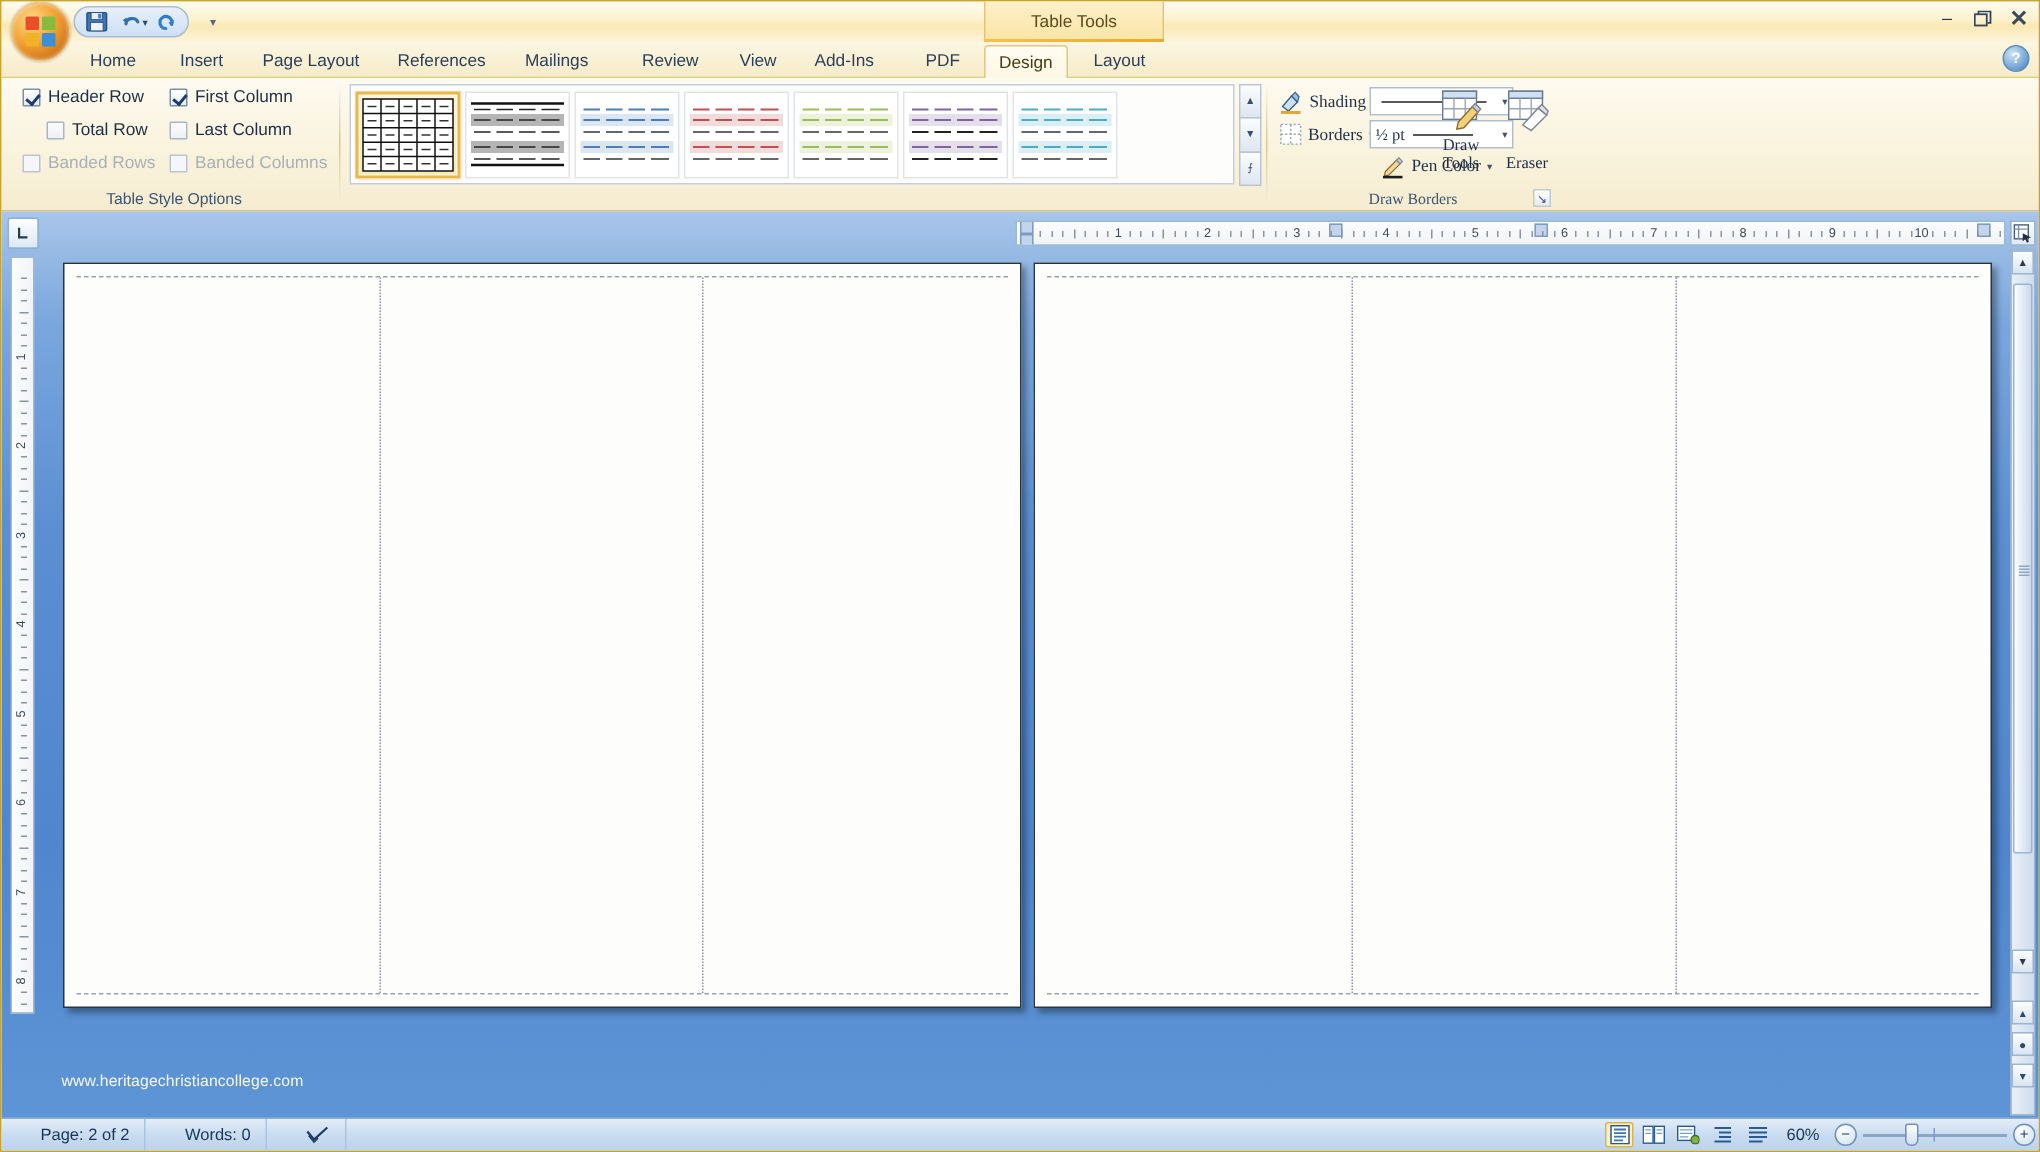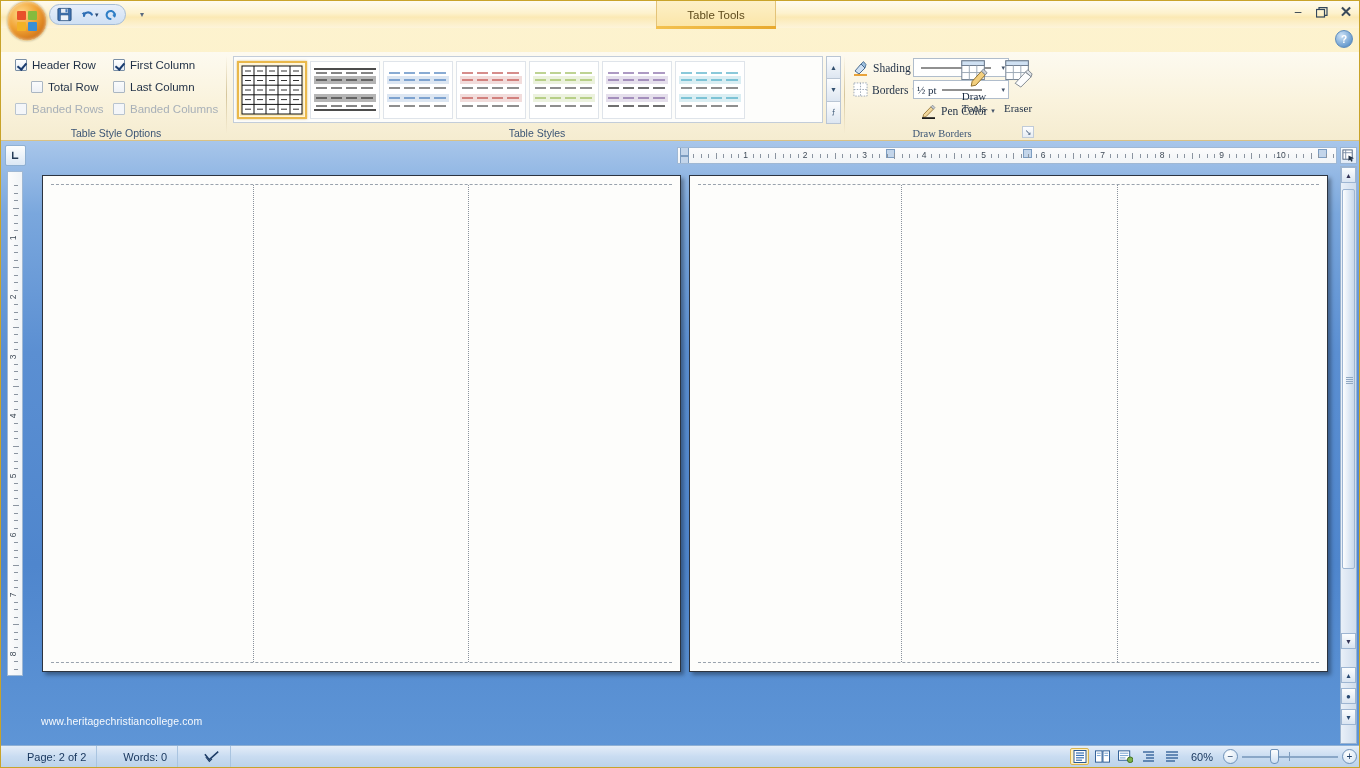--- a/index.html
+++ b/index.html
@@ -373,20 +373,33 @@
       <div class="win-btn">
         <svg width="12" height="11" viewBox="0 0 12 11">
           <rect x="0.5" y="2.5" width="8" height="7.5" fill="none" stroke="#33475c" stroke-width="1.2"></rect>
           <path d="M3 2.5 V0.6 H11 V8.3 H9" fill="none" stroke="#33475c" stroke-width="1.2"></path>
         </svg>
       </div>
       <div class="win-btn close">✕</div>
     </div>
   </div>
 
+  <div class="ribbon-tabs">
+    <div class="tab" style="left:50px">Home</div>
+    <div class="tab" style="left:110px">Insert</div>
+    <div class="tab" style="left:165px">Page Layout</div>
+    <div class="tab" style="left:255px">References</div>
+    <div class="tab" style="left:340px">Mailings</div>
+    <div class="tab" style="left:418px">Review</div>
+    <div class="tab" style="left:483px">View</div>
+    <div class="tab" style="left:533px">Add-Ins</div>
+    <div class="tab" style="left:607px">PDF</div>
+    <div class="tab active" style="left:655px">Design</div>
+    <div class="tab" style="left:719px">Layout</div>
+  </div>
   <div class="helpbtn">?</div>
 
   <div class="ribbon">
 
     <div class="group tso">
       <div class="cbrow" style="left:10px; top:7px;">
         <span class="cbox checked"></span>
         <span>Header Row</span>
       </div>
       <div class="cbrow" style="left:108px; top:7px;">
@@ -649,21 +662,20 @@
           </svg>
         </div>
       </div>
 
       <div class="gal-scroll">
         <div class="gal-btn">▲</div>
         <div class="gal-btn">▼</div>
         <div class="gal-btn">⨍</div>
       </div>
 
-      <div class="group-label">Table Styles</div>
       <div class="group-sep" style="right:0;"></div>
     </div>
 
     <div class="group dborders">
       <div class="db-item" style="left:6px; top:8px;">
         <svg width="16" height="16" viewBox="0 0 16 16">
           <path d="M2 11 L8 4 L12 8 L6 14 Z" fill="#cfe0f2" stroke="#3a5f86" stroke-width=".9"></path>
           <path d="M8 4 L10.5 1.6 L13 4.5 L12 8 Z" fill="#9dbfdd" stroke="#3a5f86" stroke-width=".8"></path>
           <rect x="1" y="14" width="13" height="2" fill="#e8a33a"></rect>
         </svg>

